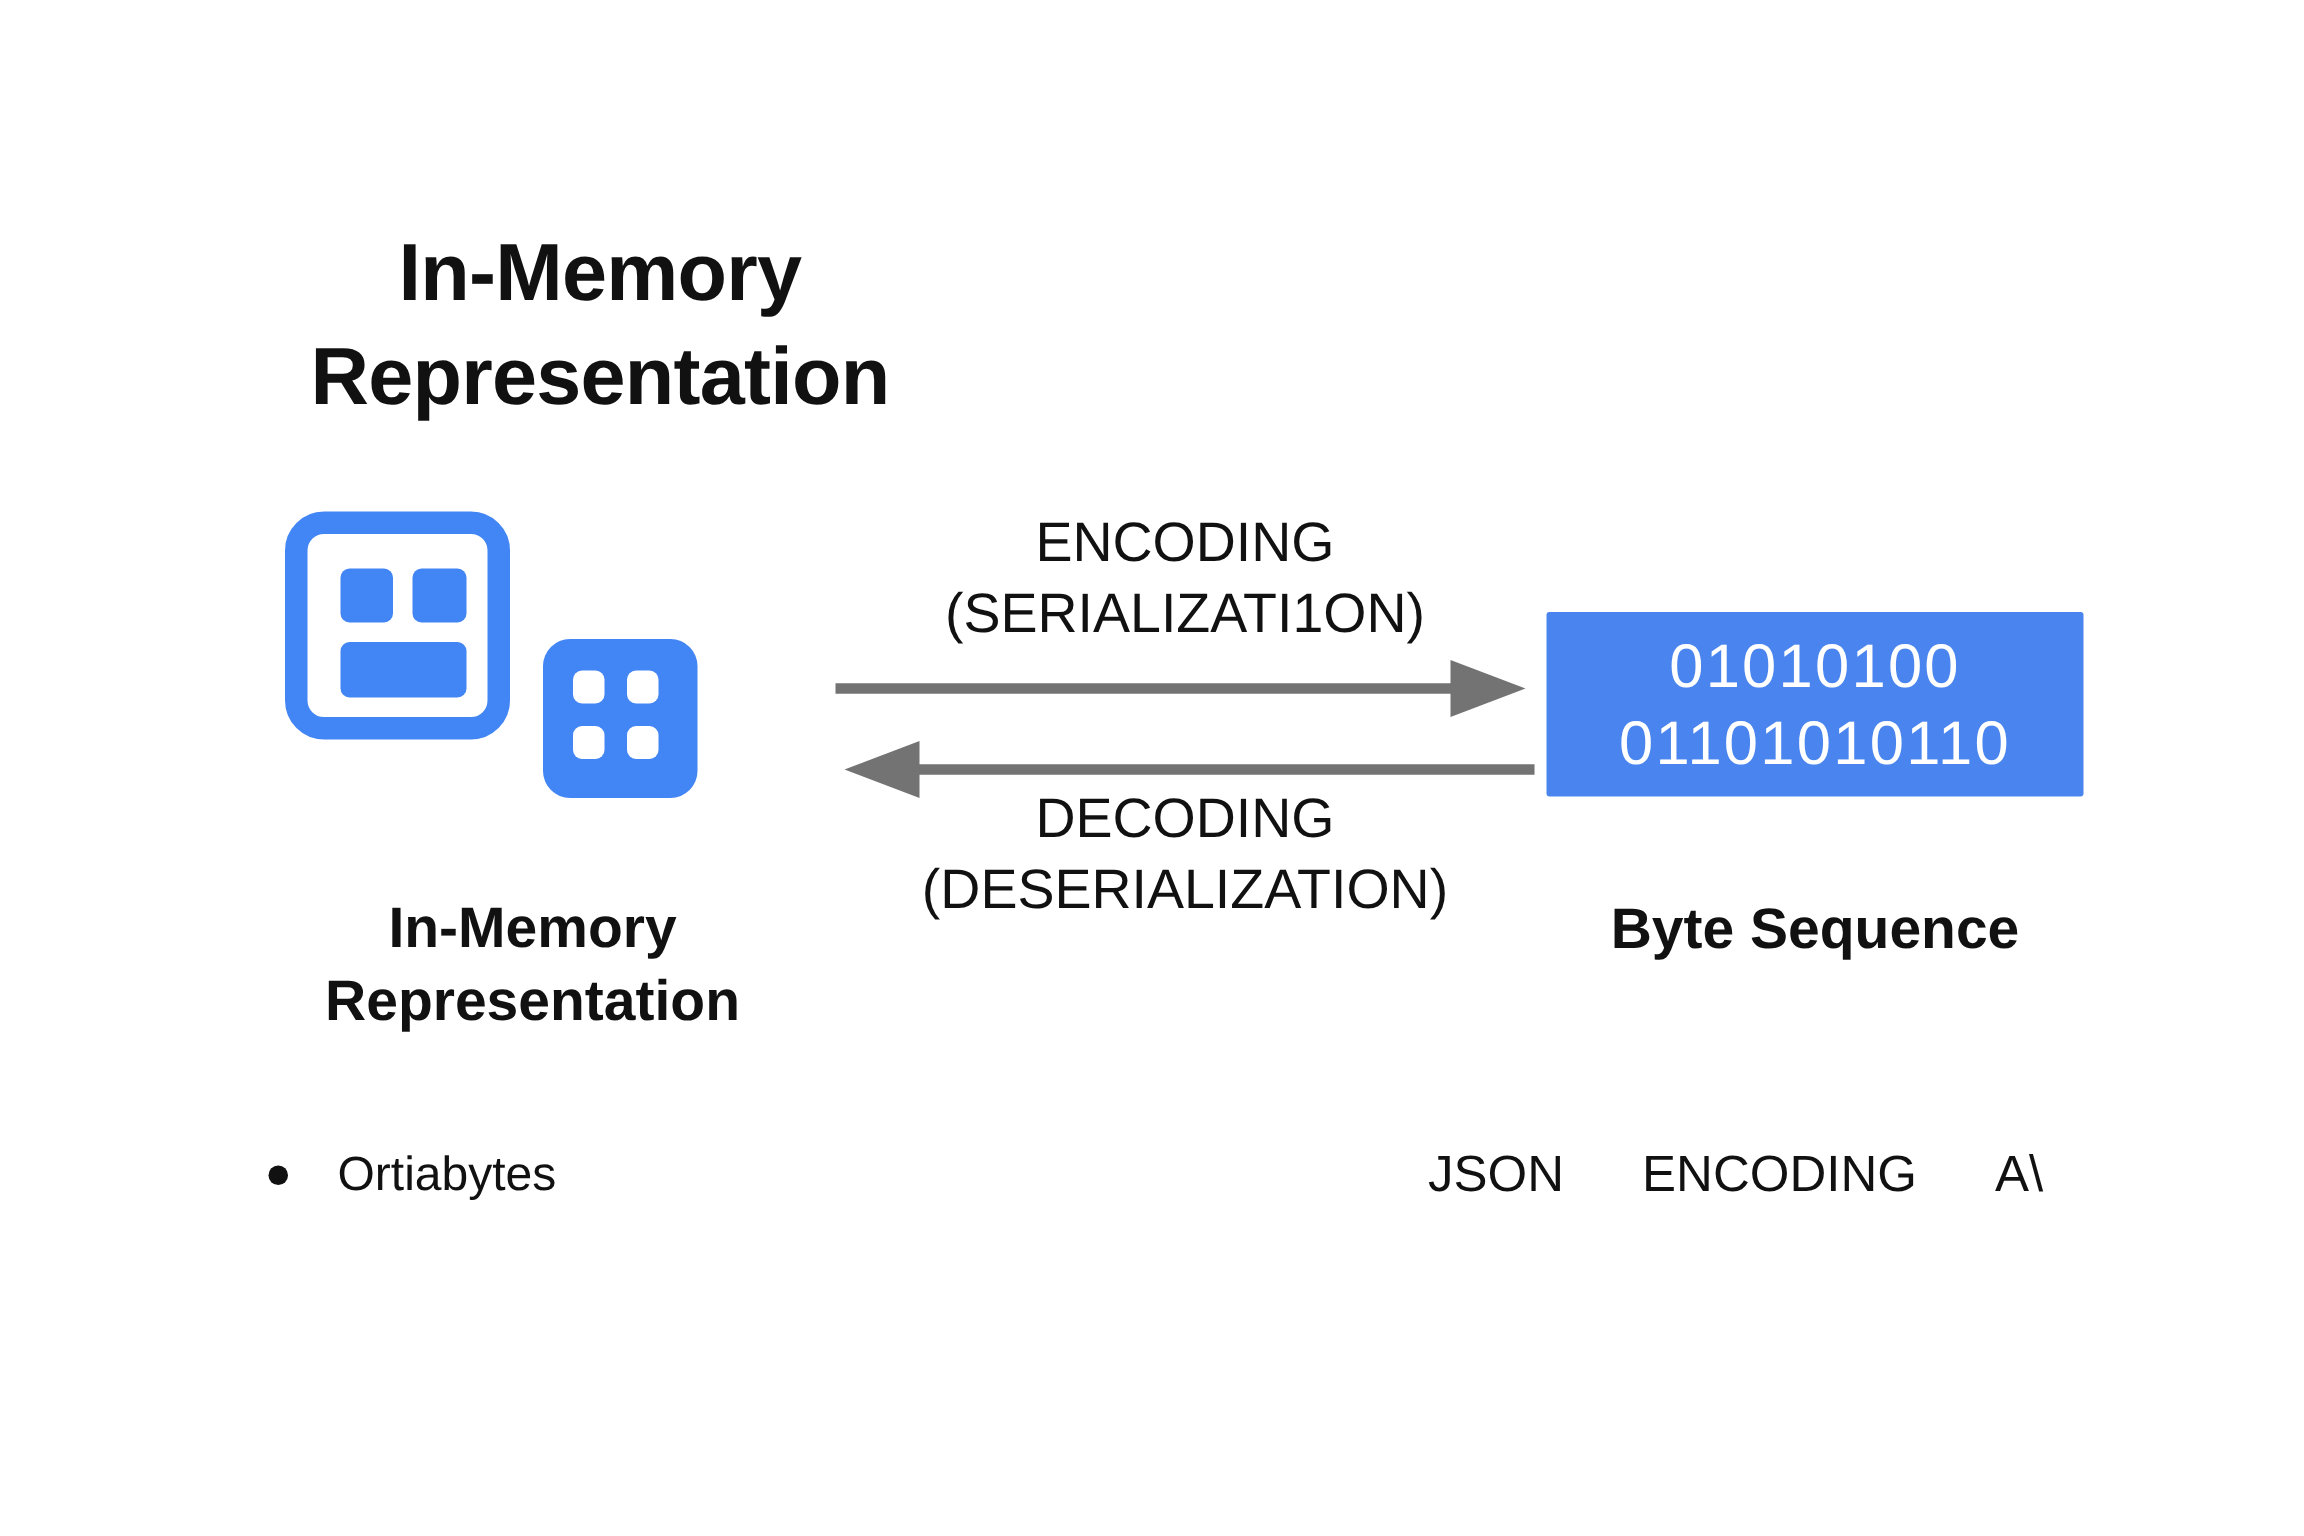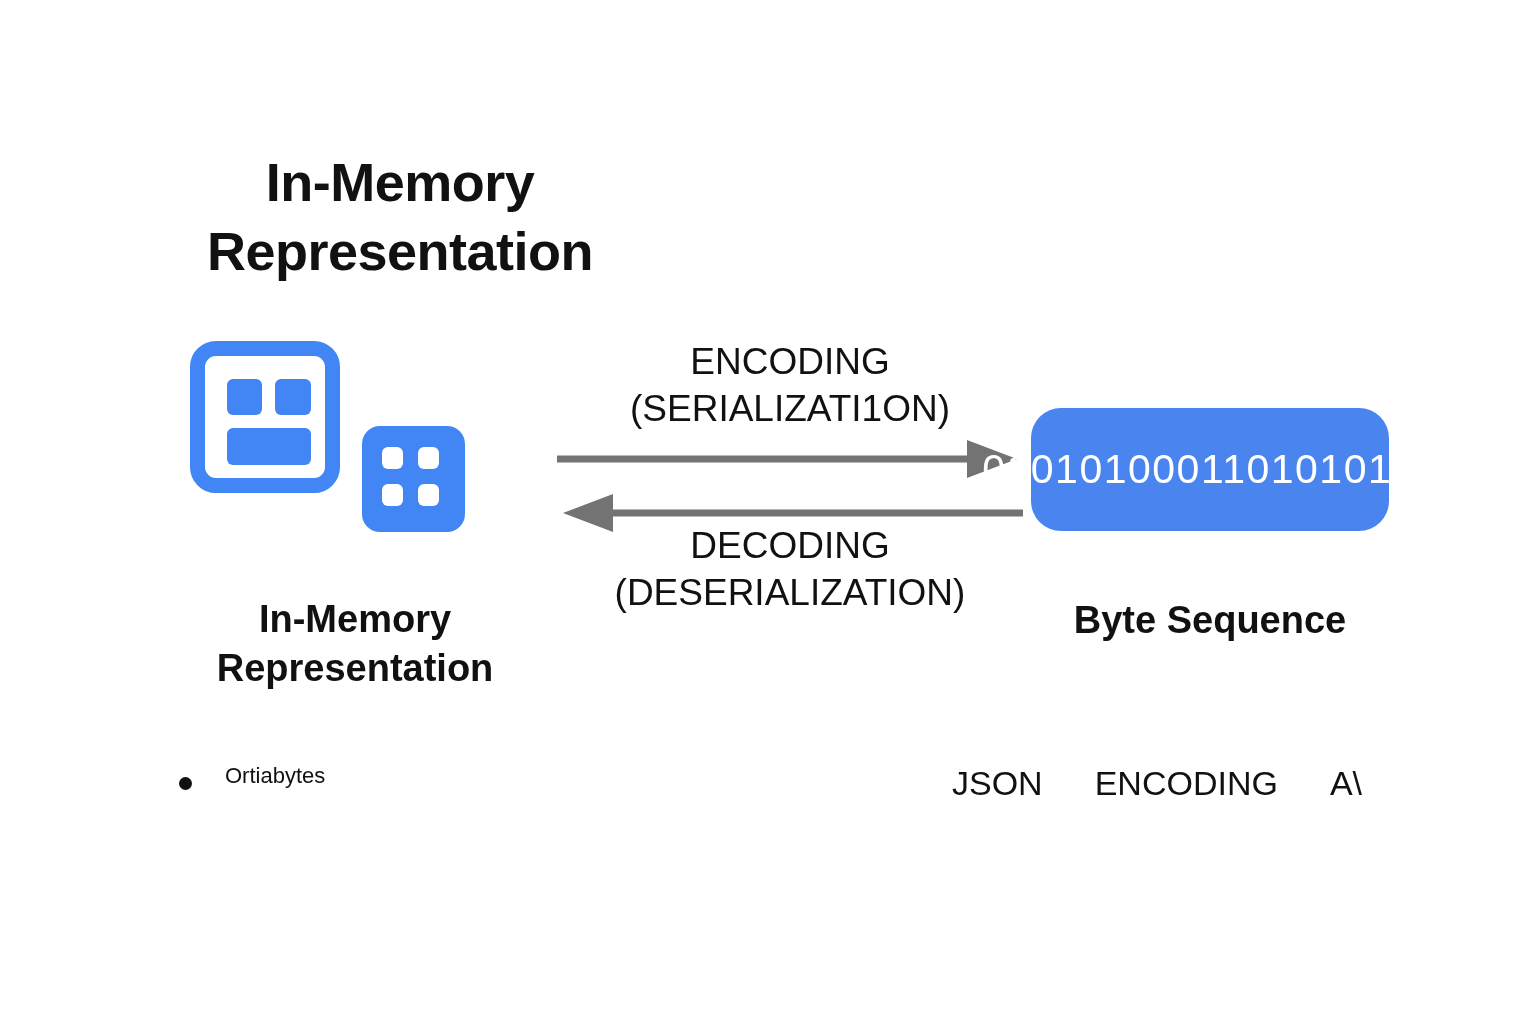--- a/index.html
+++ b/index.html
@@ -128,23 +128,23 @@
   }
 
   
   #byte-box {
     position: absolute;
     left: 1031px;
     top: 408px;
     width: 358px;
     height: 123px;
     background: #4a85ef;
-    border-radius: 30px;
+    border-radius: 2px;
     display: flex;
-    flex-direction: row;
+    flex-direction: column;
     align-items: center;
     justify-content: center;
   }
   #byte-box .bits {
     color: #ffffff;
     font-size: 41px;
     line-height: 1.22;
     letter-spacing: 1.5px;
     font-family: "Liberation Sans", sans-serif;
   }
@@ -176,21 +176,21 @@
     left: 175px;
     top: 762px;
     width: 480px;
     list-style: none;
     margin: 0;
     padding: 0;
   }
   #memory-formats li {
     position: relative;
     padding-left: 50px;
-    font-size: 22px;
+    font-size: 32px;
     line-height: 1.25;
     color: #111111;
   }
   #memory-formats li .bullet-dot {
     position: absolute;
     left: 4px;
     top: 15px;
     width: 13px;
     height: 13px;
     border-radius: 50%;

